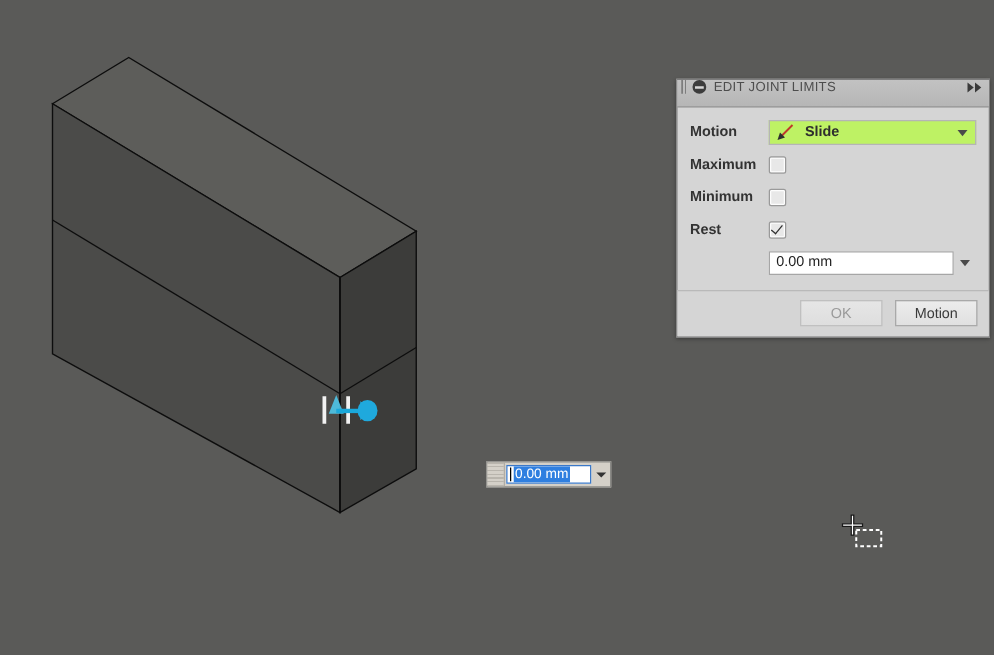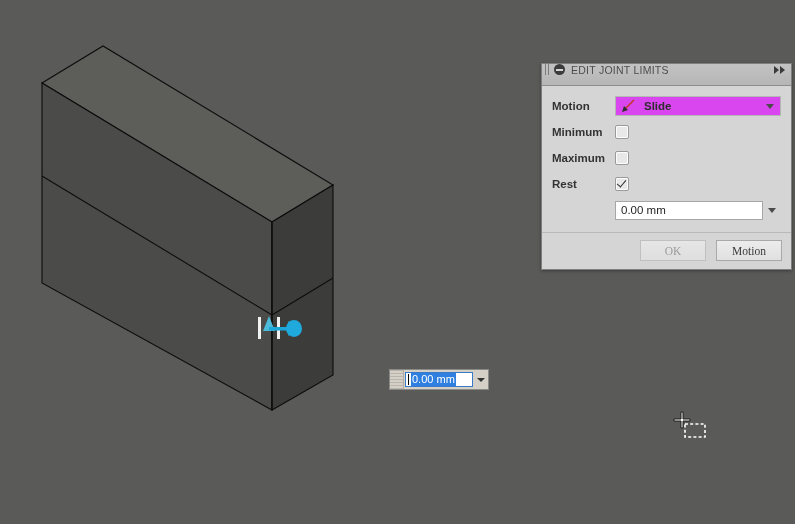--- a/index.html
+++ b/index.html
@@ -176,21 +176,21 @@
   .row-control {
     flex: 1;
     display: flex;
     align-items: center;
   }
 
   
   .combo {
     width: 100%;
     height: 20px;
-    background: #d946ef;
+    background: #bef264;
     border: 1px solid #b5b5b5;
     box-sizing: border-box;
     display: flex;
     align-items: center;
     padding: 0 4px;
   }
   .combo .txt {
     flex: 1;
     font-size: 11.5px;
     color: #2e2e2e;
@@ -267,21 +267,20 @@
   }
 
   
   #panel-footer {
     border-top: 1px solid #b9b9b9;
     background: #d5d5d5;
     padding: 7px 9px 8px 9px;
     display: flex;
     justify-content: flex-end;
     gap: 10px;
-    font-family: Liberation Serif, serif;
   }
   .btn {
     min-width: 66px;
     height: 21px;
     font-size: 11.5px;
     border: 1px solid #a9a9a9;
     background: linear-gradient(to bottom, #ececec 0%, #e0e0e0 100%);
     color: #3a3a3a;
     display: flex;
     align-items: center;
@@ -370,28 +369,28 @@
             <line x1="14" y1="1" x2="5" y2="10" stroke="#c0392b" stroke-width="1.6"></line>
             <polygon points="2,13 8,11 4,7" fill="#2e2e2e"></polygon>
           </svg>
           <span class="txt">Slide</span>
           <span class="caret"></span>
         </div>
       </div>
     </div>
 
     <div class="row">
-      <div class="row-label">Minimum</div>
+      <div class="row-label">Maximum</div>
       <div class="row-control">
         <span class="chk"></span>
       </div>
     </div>
 
     <div class="row">
-      <div class="row-label">Maximum</div>
+      <div class="row-label">Minimum</div>
       <div class="row-control">
         <span class="chk"></span>
       </div>
     </div>
 
     <div class="row">
       <div class="row-label">Rest</div>
       <div class="row-control">
         <span class="chk checked"></span>
       </div>

